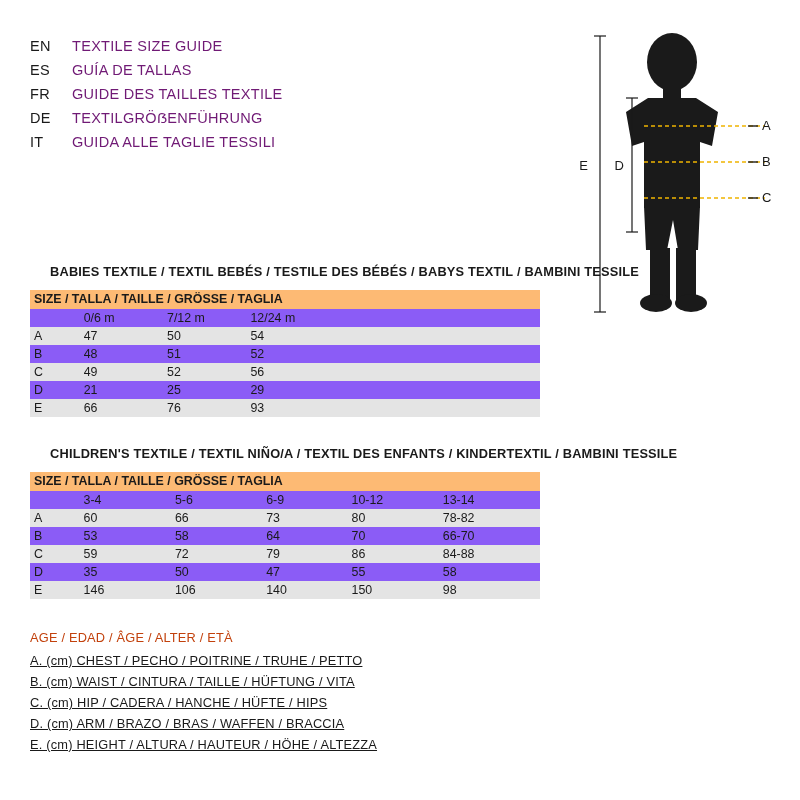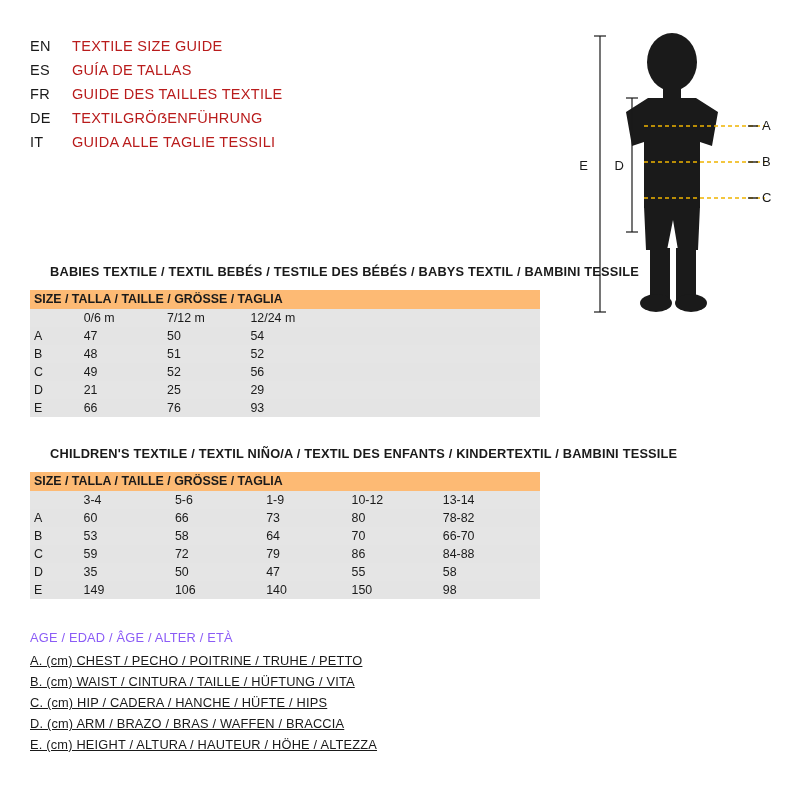--- a/index.html
+++ b/index.html
@@ -35,21 +35,21 @@
   }
   .lang-code {
     width: 42px;
     font-size: 14.5px;
     letter-spacing: .3px;
     color: #1a1a1a;
   }
   .lang-title {
     font-size: 14.5px;
     letter-spacing: .3px;
-    color: #b91c1c;
+    color: #701a75;
   }
 
   
   .figure-area {
     position: absolute;
     left: 560px;
     top: 20px;
     width: 230px;
     height: 300px;
   }
@@ -86,21 +86,21 @@
     padding-left: 4px;
   }
   .tbl .bandhead td {
     background: #fdba74;
     font-weight: bold;
     height: 19px;
     line-height: 19px;
   }
   .tbl .bandhead td:first-child { padding-left: 4px; }
   .tbl tr.alt td { background: #e4e4e4; }
-  .tbl tr.plain td { background: #e5e5e5; }
+  .tbl tr.plain td { background: #8b5cf6; }
   .tbl td.val { padding-left: 2px; }
 
   
   .tbl-babies { width: 510px; }
   .tbl-babies col.c0 { width: 48px; }
   .tbl-babies col.c1 { width: 84px; }
   .tbl-babies col.c2 { width: 84px; }
   .tbl-babies col.c3 { width: 294px; }
 
   
@@ -116,21 +116,21 @@
   .legend {
     position: absolute;
     left: 30px;
     top: 630px;
     width: 600px;
   }
   .legend-title {
     font-size: 12.8px;
     letter-spacing: .2px;
     margin-bottom: 8px;
-    color: #8b5cf6;
+    color: #c2410c;
   }
   .legend-item {
     font-size: 12.8px;
     letter-spacing: .2px;
     margin-left: 0px;
     padding-left: 0px;
     margin-bottom: 6px;
     color: #1a1a1a;
     text-decoration: underline;
   }
@@ -273,21 +273,21 @@
         <col class="c5">
       </colgroup>
     <tbody>
       <tr class="bandhead">
         <td colspan="6">SIZE / TALLA / TAILLE / GRÖSSE / TAGLIA</td>
       </tr>
       <tr class="plain">
         <td class="rowhead"></td>
         <td class="val">3-4</td>
         <td class="val">5-6</td>
-        <td class="val">1-9</td>
+        <td class="val">6-9</td>
         <td class="val">10-12</td>
         <td class="val">13-14</td>
       </tr>
       <tr class="alt">
         <td class="rowhead">A</td>
         <td class="val">60</td>
         <td class="val">66</td>
         <td class="val">73</td>
         <td class="val">80</td>
         <td class="val">78-82</td>
@@ -311,21 +311,21 @@
       <tr class="plain">
         <td class="rowhead">D</td>
         <td class="val">35</td>
         <td class="val">50</td>
         <td class="val">47</td>
         <td class="val">55</td>
         <td class="val">58</td>
       </tr>
       <tr class="alt">
         <td class="rowhead">E</td>
-        <td class="val">149</td>
+        <td class="val">146</td>
         <td class="val">106</td>
         <td class="val">140</td>
         <td class="val">150</td>
         <td class="val">98</td>
       </tr>
     </tbody>
   </table>
 
   <div class="legend">
     <div class="legend-title">AGE / EDAD / ÂGE / ALTER / ETÀ</div>

